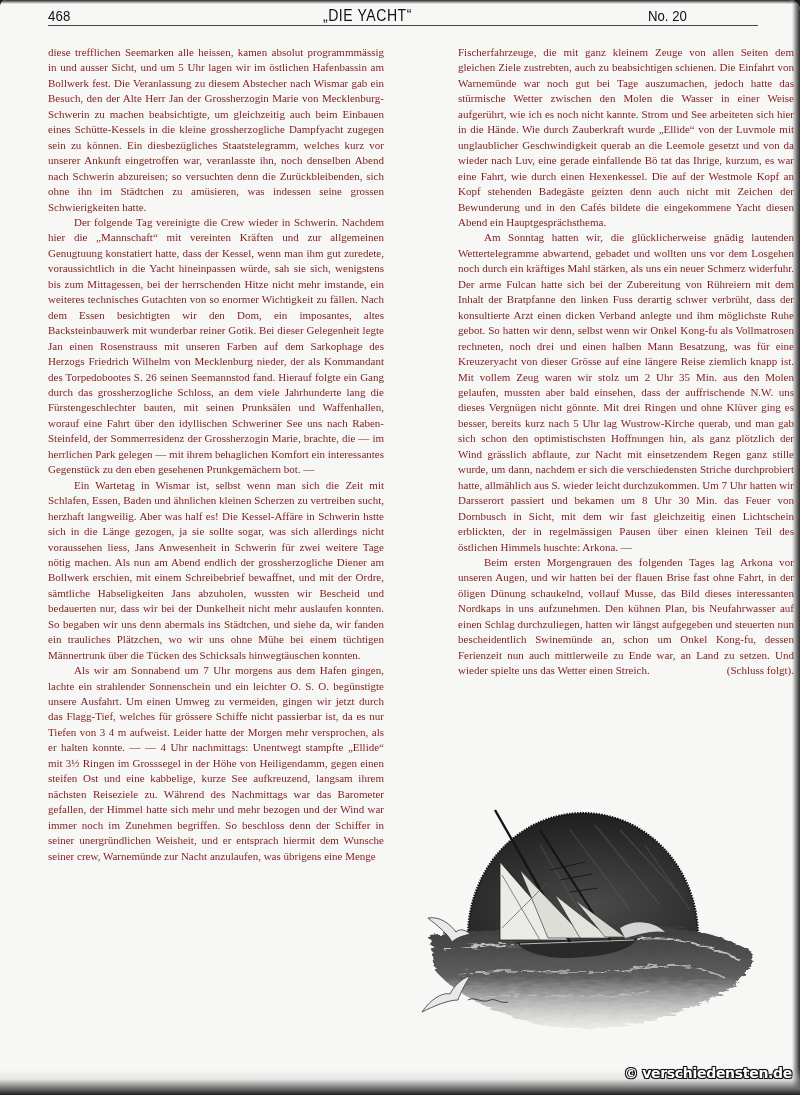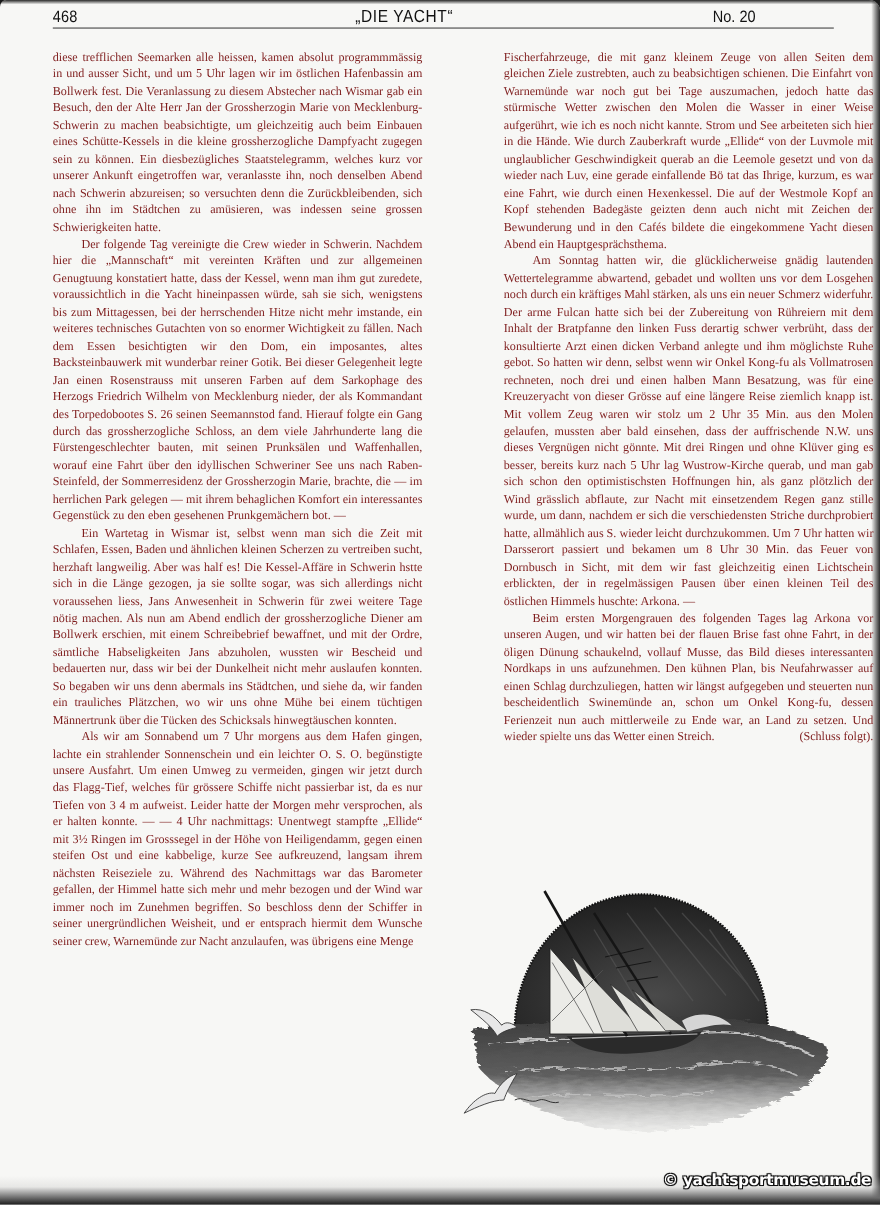--- a/index.html
+++ b/index.html
@@ -217,14 +217,14 @@
 
       <g fill="#e8e8e8" stroke="#333" stroke-width="0.8">
         <path d="M2,212 C10,200 22,192 30,194 C34,186 42,178 50,176 C44,186 40,194 38,200 C28,200 14,206 2,212 Z"></path>
       </g>
 
       <path d="M48,200 C55,196 62,204 70,200 C76,198 80,204 88,202" fill="none" stroke="#333" stroke-width="0.9"></path>
     </svg>
   </div>
 
   <div class="page-edge-bottom"></div>
-  <div class="watermark">© yachtsportmuseum.de</div>
+  <div class="watermark">© verschiedensten.de</div>
 </div>
 
 </body></html>

